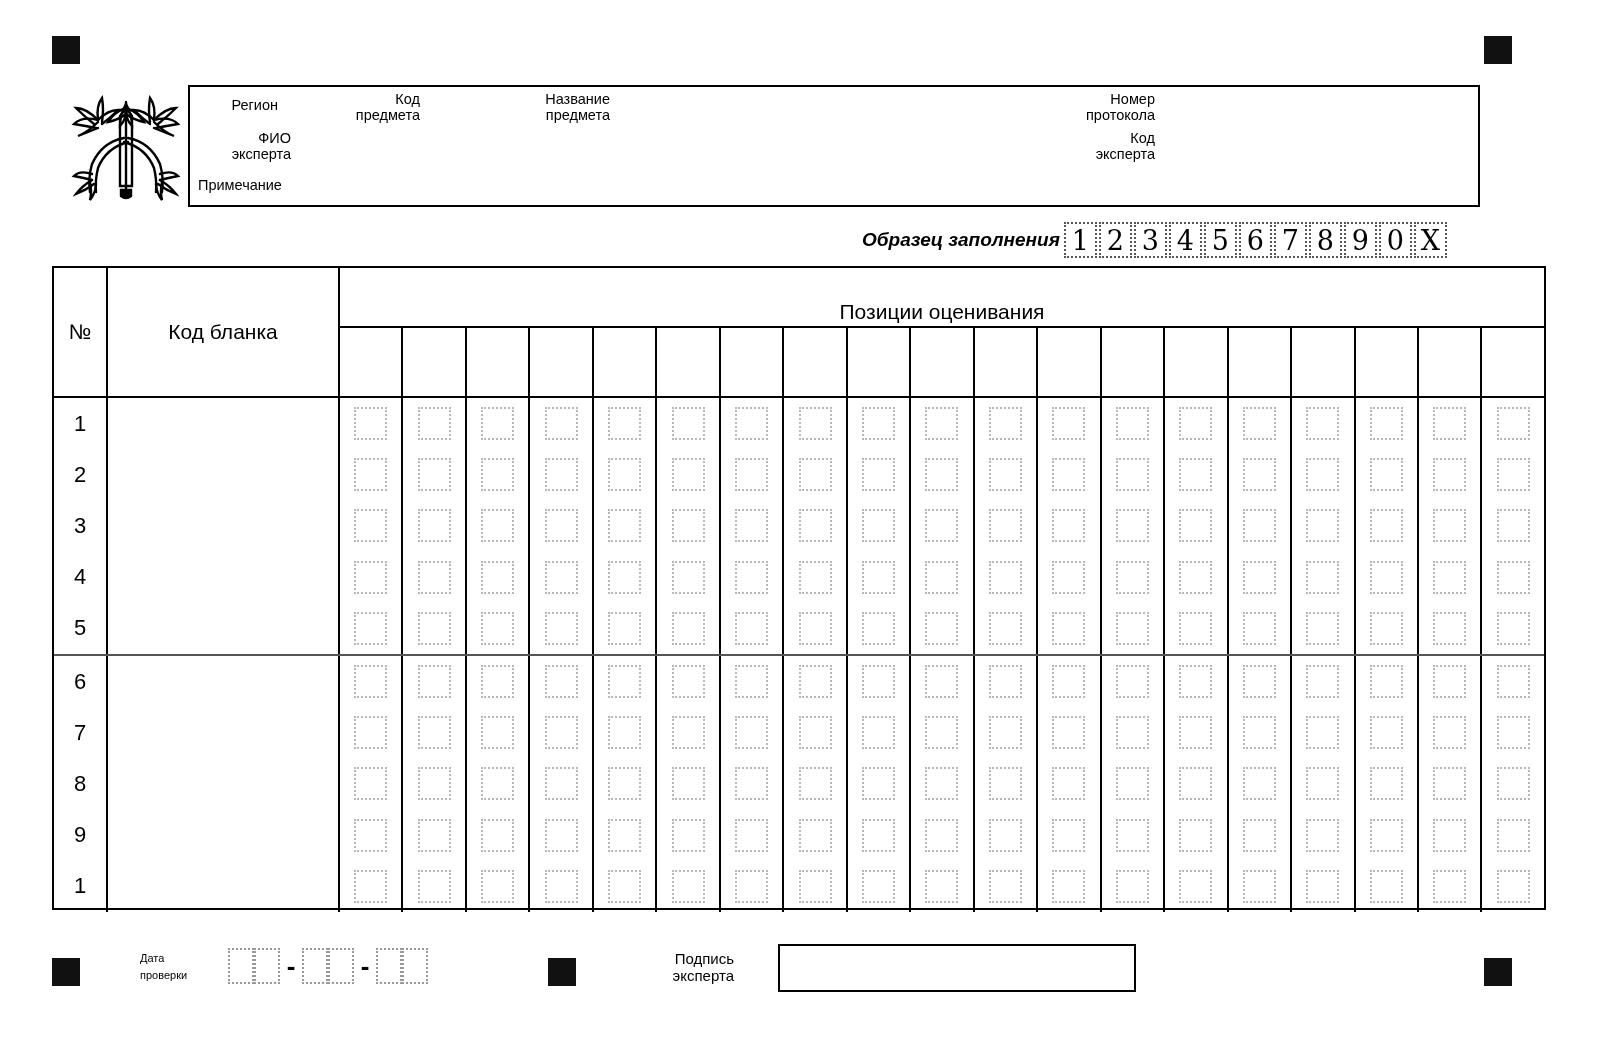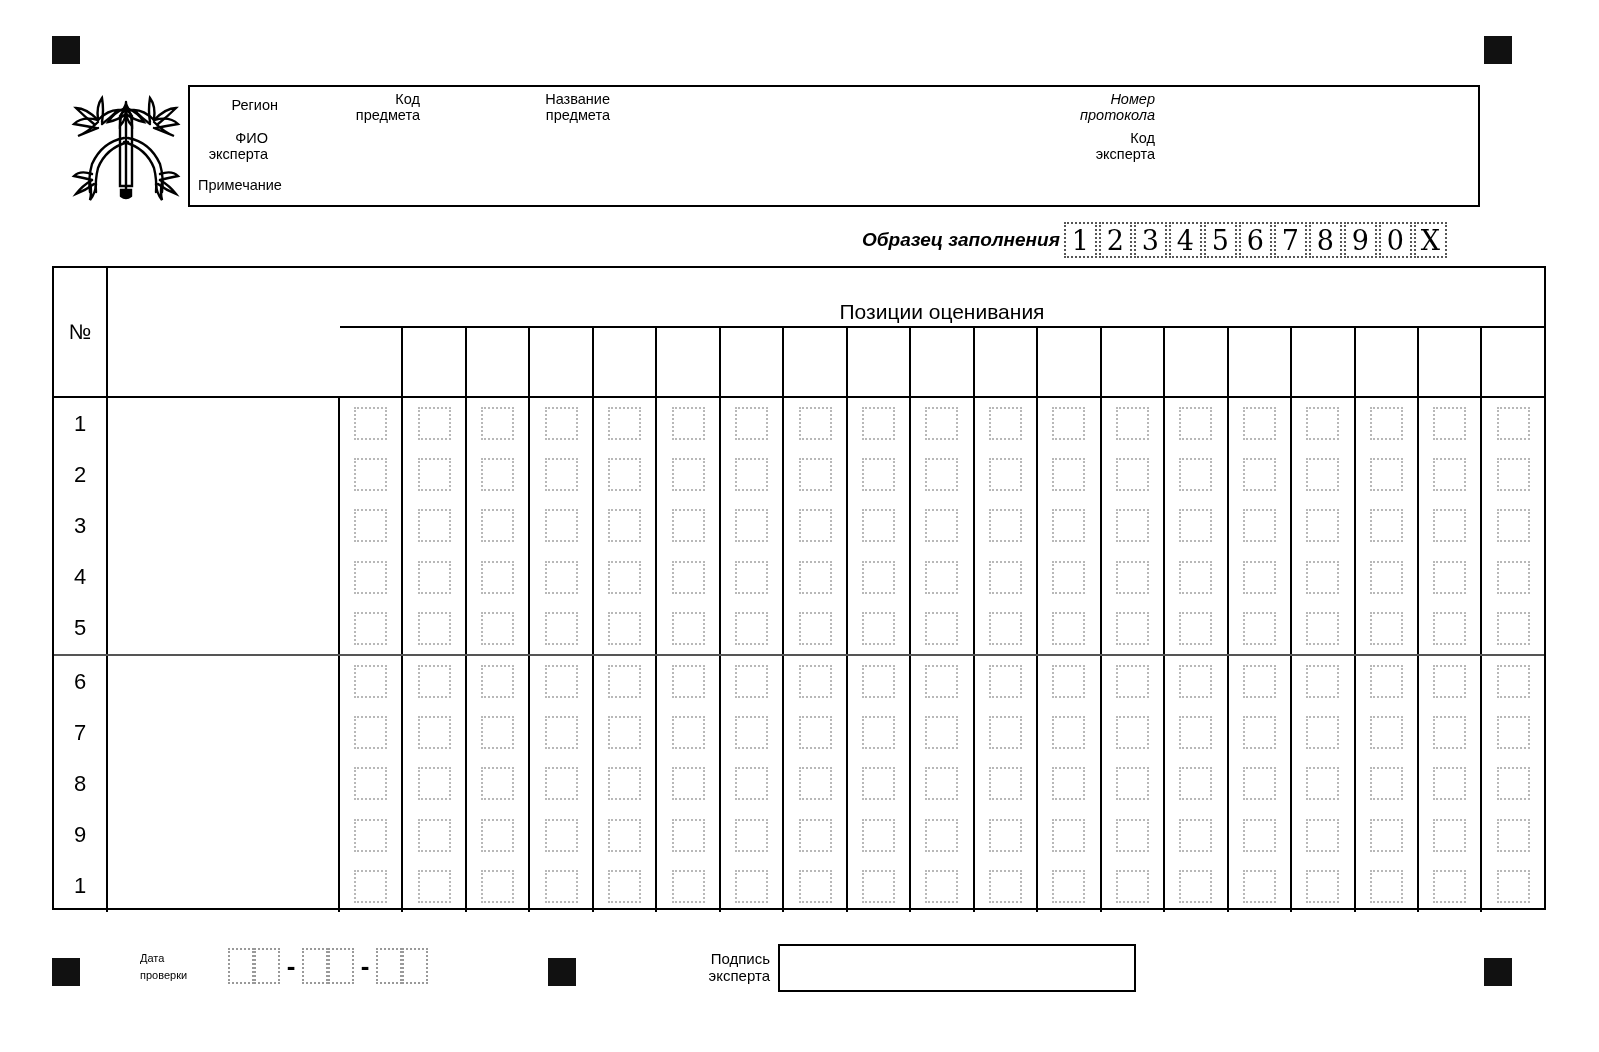--- a/index.html
+++ b/index.html
@@ -66,22 +66,22 @@
   .hdr-label {
     position: absolute;
     font-size: 14.5px;
     line-height: 16px;
     text-align: right;
     white-space: pre-line;
   }
   .hl-region   { left: 10px;  top: 10px;  width: 78px; }
   .hl-subjcode { left: 150px; top: 4px;   width: 80px; }
   .hl-subjname { left: 320px; top: 4px;   width: 100px; }
-  .hl-protnum  { left: 860px; top: 4px;   width: 105px; font-style: italic; }
-  .hl-fio      { left: 0;  top: 43px;  width: 78px; }
+  .hl-protnum  { left: 860px; top: 4px;   width: 105px; }
+  .hl-fio      { left: 23px;  top: 43px;  width: 78px; }
   .hl-expcode  { left: 860px; top: 43px;  width: 105px; }
   .hl-note     { left: 8px;   top: 90px;  width: 100px; text-align: left; }
 
   
   #sample-row {
     position: absolute;
     left: 862px;
     top: 222px;
     height: 36px;
     display: flex;
@@ -253,21 +253,21 @@
   .date-sep {
     width: 22px;
     text-align: center;
     font-size: 26px;
     font-weight: bold;
     line-height: 20px;
   }
 
   #sign-label {
     position: absolute;
-    left: 690px;
+    left: 654px;
     top: 950px;
     width: 80px;
     font-size: 15px;
     line-height: 17px;
     text-align: right;
     white-space: pre-line;
   }
   #sign-box {
     position: absolute;
     left: 778px;
@@ -360,20 +360,21 @@
         <div class="sample-cell">8</div>
         <div class="sample-cell">9</div>
         <div class="sample-cell">0</div>
         <div class="sample-cell">X</div>
       </div>
   </div>
 
   <div id="table">
     <div id="tbl-head">
       <div class="head-no">№</div>
+      <div class="head-code">Код бланка</div>
       <div id="head-positions">
         <div id="positions-title">Позиции оценивания</div>
         <div id="positions-cols">
             <div class="pos-head-col"></div>
             <div class="pos-head-col"></div>
             <div class="pos-head-col"></div>
             <div class="pos-head-col"></div>
             <div class="pos-head-col"></div>
             <div class="pos-head-col"></div>
             <div class="pos-head-col"></div>

